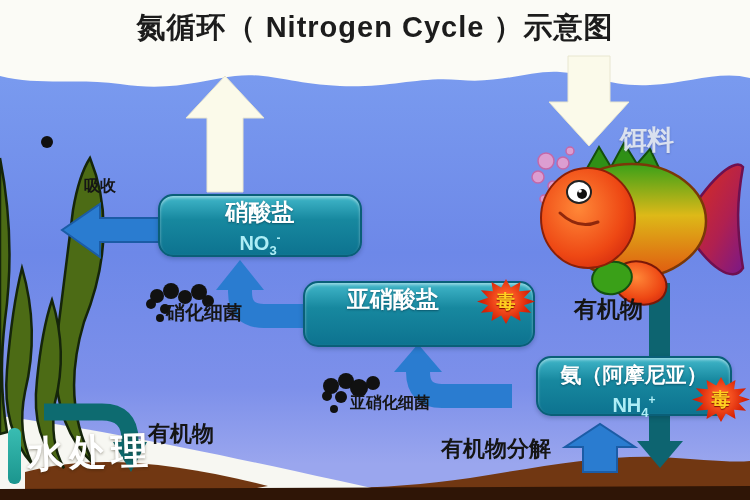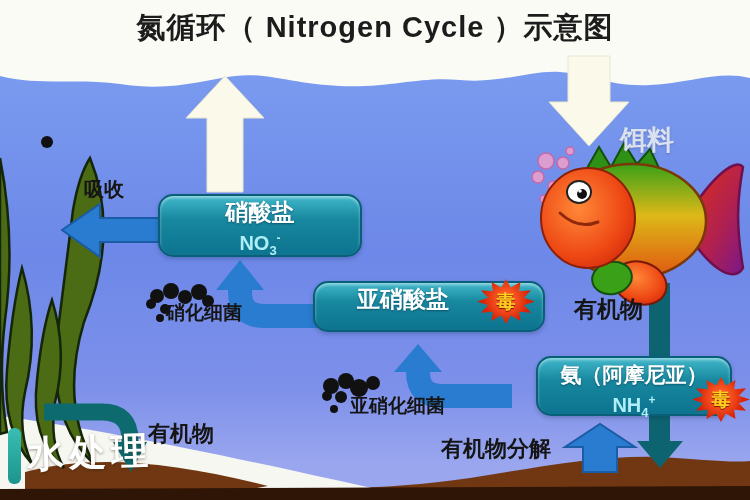--- a/index.html
+++ b/index.html
@@ -159,40 +159,40 @@
     </g>
   </svg>
 
   <div class="title">氮循环（ Nitrogen Cycle ）示意图</div>
 
   <div class="node" id="node-nitrate" style="left:158px;top:194px;width:204px;height:63px;">
     <div class="nname">硝酸盐</div>
     <div class="formula"><span>NO</span><sub>3</sub><sup>-</sup></div>
   </div>
 
-  <div class="node" id="node-nitrite" style="left:313px;top:281px;width:232px;height:51px;">
+  <div class="node" id="node-nitrite" style="left:303px;top:281px;width:232px;height:66px;">
     <div class="nname">亚硝酸盐</div>
   </div>
 
   <div class="node" id="node-ammonia" style="left:536px;top:356px;width:196px;height:60px;">
     <div class="nname" style="font-size:21px;">氨（阿摩尼亚）</div>
     <div class="formula"><span>NH</span><sub>4</sub><sup>+</sup></div>
   </div>
 
   <div class="badge" style="left:477px;top:279px;width:58px;height:45px;">
     <span>毒</span>
   </div>
   <div class="badge" style="left:692px;top:377px;width:58px;height:45px;">
     <span>毒</span>
   </div>
 
-  <div class="lbl" style="left:84px;top:176px;font-size:20px;">吸收</div>
+  <div class="lbl" style="left:84px;top:176px;font-size:16px;">吸收</div>
   <div class="lbl lbl-feed" style="left:620px;top:102px;font-size:27px;">饵料</div>
   <div class="lbl" style="left:166px;top:300px;font-size:19px;">硝化细菌</div>
-  <div class="lbl" style="left:350px;top:393px;font-size:19px;">亚硝化细菌</div>
+  <div class="lbl" style="left:350px;top:393px;font-size:16px;">亚硝化细菌</div>
   <div class="lbl" style="left:574px;top:294px;font-size:23px;">有机物</div>
   <div class="lbl" style="left:148px;top:419px;font-size:22px;">有机物</div>
   <div class="lbl" style="left:441px;top:434px;font-size:22px;">有机物分解</div>
 
   <div class="watermark-bar"></div>
   <div class="watermark-text">水处理</div>
 
 </div>
 
 </body></html>

